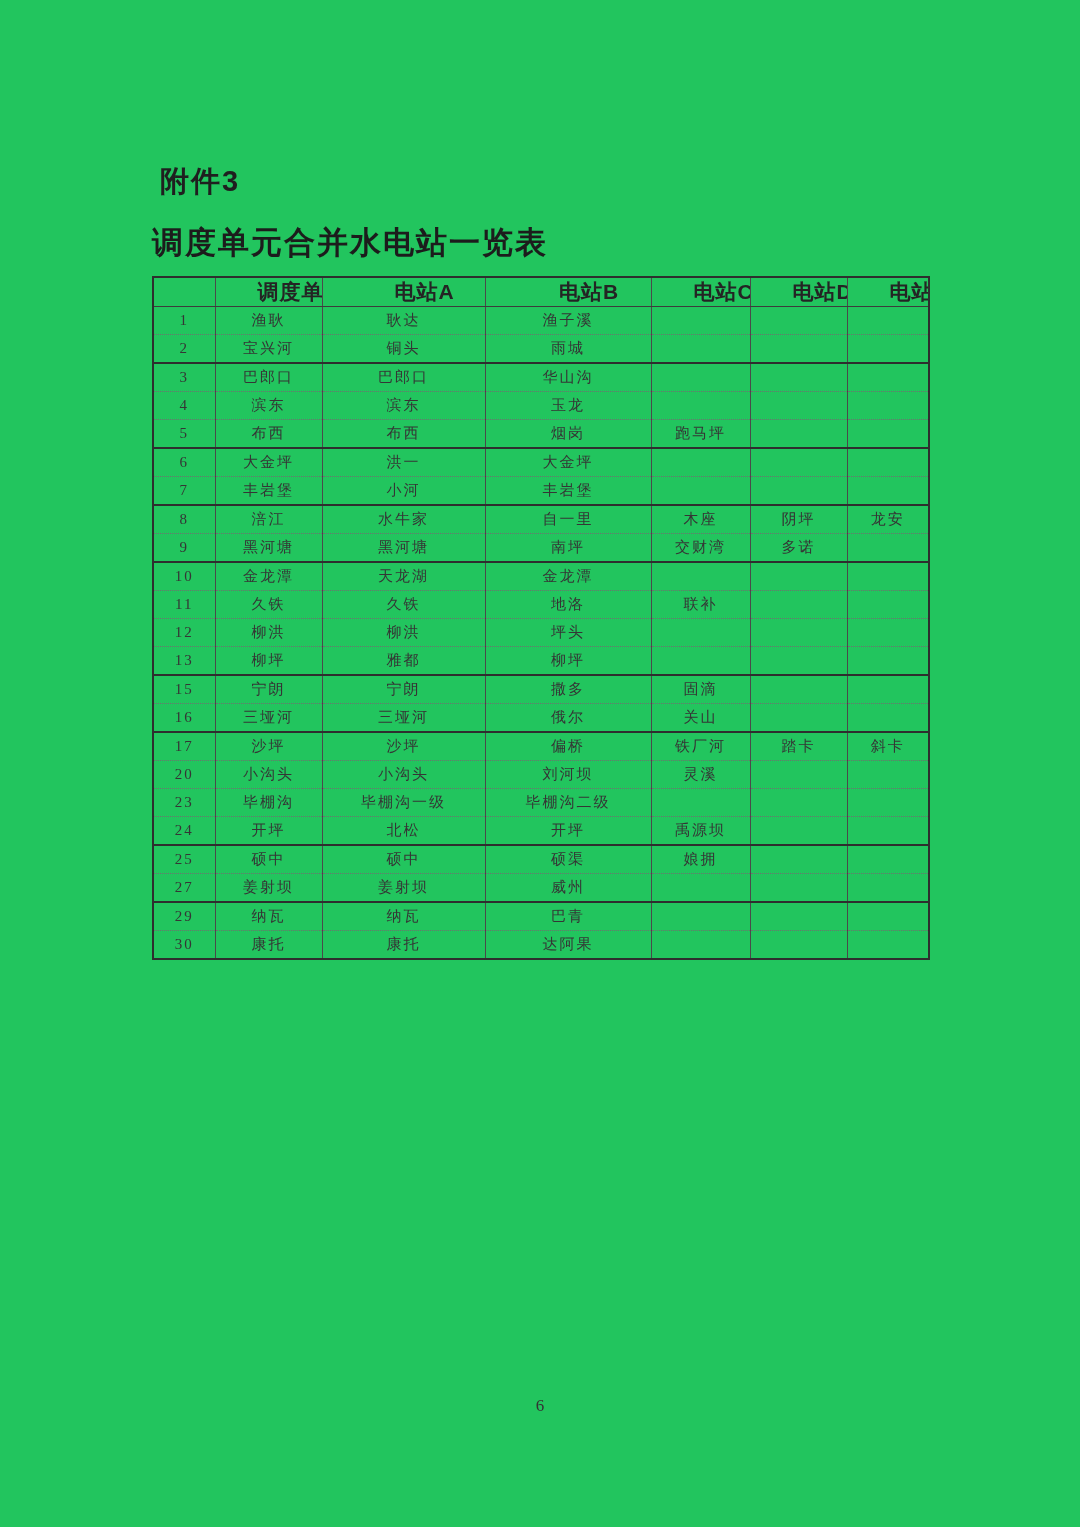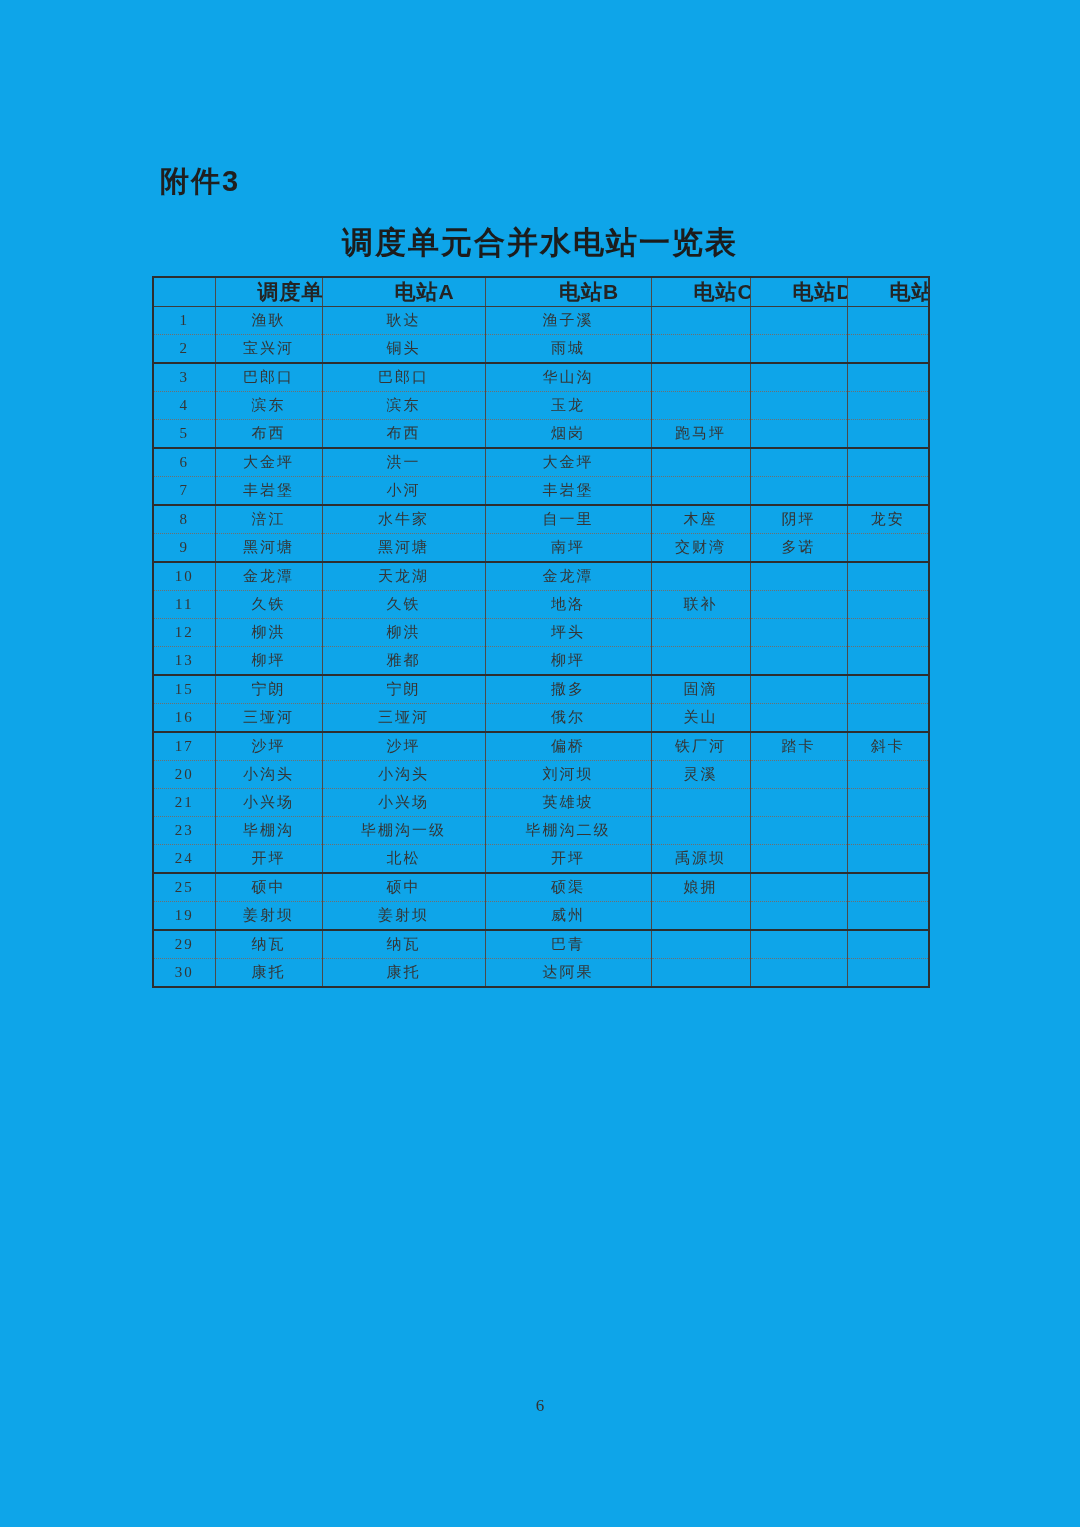--- a/index.html
+++ b/index.html
@@ -1,33 +1,33 @@
 <!DOCTYPE html>
 <html><head>
 <meta charset="utf-8">
 <style>
   html,body { margin:0; padding:0; background:#e9e9e9; }
   .page {
     position:relative;
     width:1080px; height:1527px;
     margin:0 auto;
-    background:#0ea5e9;
+    background:#22c55e;
     font-family:"Liberation Serif", serif;
     box-shadow:0 0 6px rgba(0,0,0,.25);
     overflow:hidden;
   }
   .attachment {
     position:absolute; left:160px; top:162px;
     font-family:"Liberation Sans", sans-serif;
     font-weight:bold; font-size:29px; color:#1f1f1f;
     letter-spacing:2px;
   }
   .doc-title {
     position:absolute; left:152px; top:222px; width:776px;
-    text-align:center;
+    text-align:left;
     font-family:"Liberation Sans", sans-serif;
     font-weight:bold; font-size:31px; color:#1c1c1c;
     letter-spacing:2px;
   }
   table.stations {
     position:absolute; left:152px; top:276px; width:776px;
     border-collapse:collapse; table-layout:fixed;
     border:2px solid #2e2e2e;
   }
   .stations th, .stations td {
@@ -236,29 +236,20 @@
         <tr>
           <td>20</td>
           <td>小沟头</td>
           <td>小沟头</td>
           <td>刘河坝</td>
           <td>灵溪</td>
           <td></td>
           <td></td>
         </tr>
         <tr>
-          <td>21</td>
-          <td>小兴场</td>
-          <td>小兴场</td>
-          <td>英雄坡</td>
-          <td></td>
-          <td></td>
-          <td></td>
-        </tr>
-        <tr>
           <td>23</td>
           <td>毕棚沟</td>
           <td>毕棚沟一级</td>
           <td>毕棚沟二级</td>
           <td></td>
           <td></td>
           <td></td>
         </tr>
         <tr class="thick">
           <td>24</td>
@@ -272,21 +263,21 @@
         <tr>
           <td>25</td>
           <td>硕中</td>
           <td>硕中</td>
           <td>硕渠</td>
           <td>娘拥</td>
           <td></td>
           <td></td>
         </tr>
         <tr class="thick">
-          <td>19</td>
+          <td>27</td>
           <td>姜射坝</td>
           <td>姜射坝</td>
           <td>威州</td>
           <td></td>
           <td></td>
           <td></td>
         </tr>
         <tr>
           <td>29</td>
           <td>纳瓦</td>

